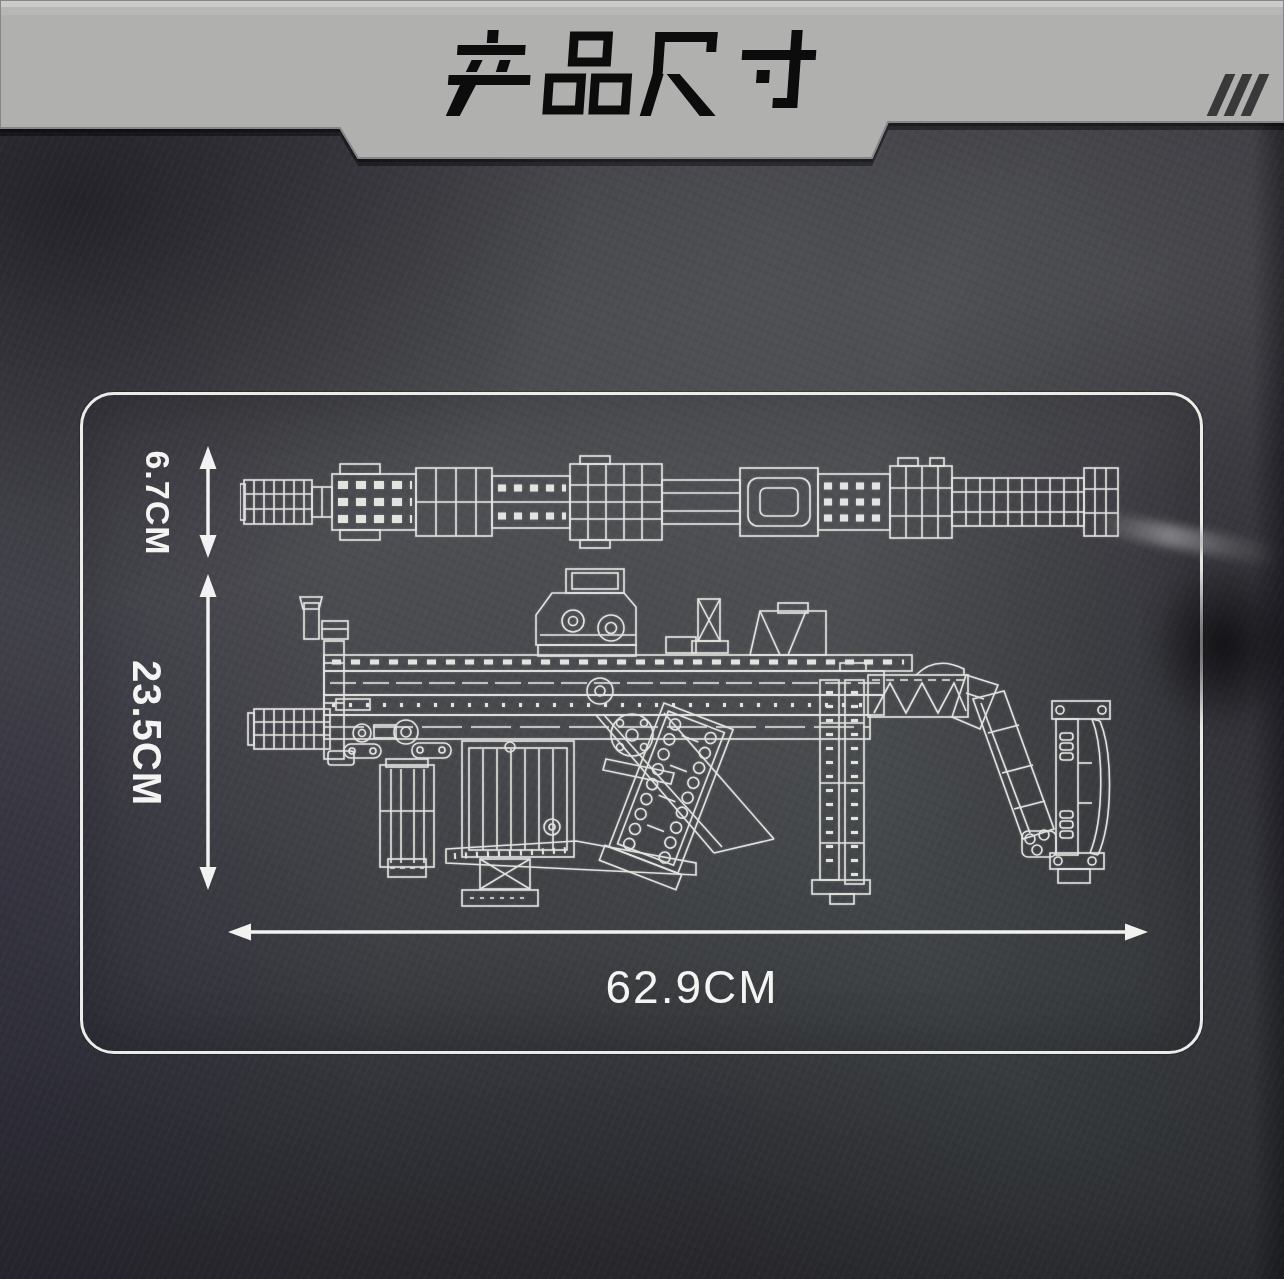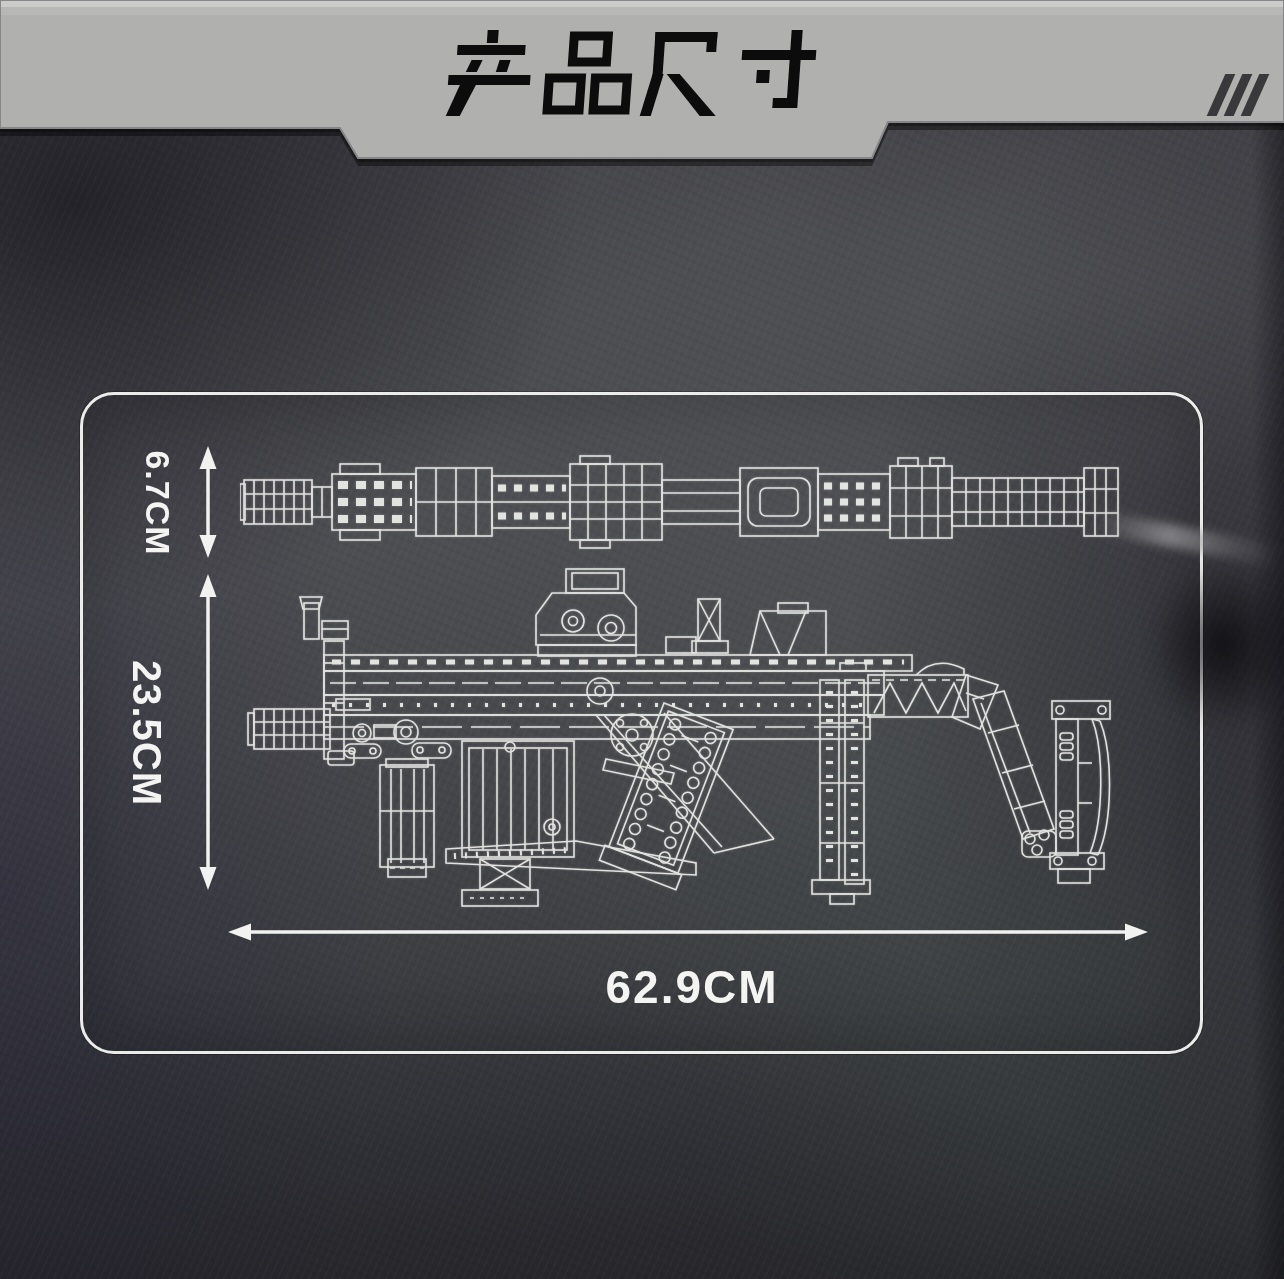--- a/index.html
+++ b/index.html
@@ -28,21 +28,21 @@
   .hazard i{display:block;width:10px;height:42px;background:#39393b;transform:skewX(-24deg);}
   .sr{position:absolute;width:1px;height:1px;overflow:hidden;clip-path:inset(50%);white-space:nowrap;}
   .lineart{position:absolute;filter:drop-shadow(0 0 1px rgba(255,255,255,0.30));}
   .arrow{position:absolute;}
   .vlabel{position:absolute;color:#f4f4f2;font-weight:bold;white-space:nowrap;
           transform:translate(-50%,-50%) rotate(90deg);letter-spacing:1px;}
   .hlabel{position:absolute;color:#f4f4f2;white-space:nowrap;
           transform:translate(-50%,-50%);letter-spacing:2px;}
   .lbl-top{font-size:34px;}
   .lbl-side{font-size:40px;}
-  .lbl-len{font-size:46px;font-weight:bold;}
+  .lbl-len{font-size:46px;font-weight:normal;}
   .streak{position:absolute;left:1095px;top:528px;width:185px;height:22px;
     background:linear-gradient(90deg, rgba(140,140,142,0) 0%, rgba(165,165,168,0.65) 40%, rgba(120,120,122,0.35) 75%, transparent 100%);
     transform:rotate(11deg);filter:blur(5px);}
   .blob{position:absolute;left:1148px;top:560px;width:150px;height:170px;
     background:radial-gradient(closest-side, rgba(8,8,10,0.75), rgba(8,8,10,0));
     filter:blur(7px);}
 </style>
 </head>
 <body>
 

